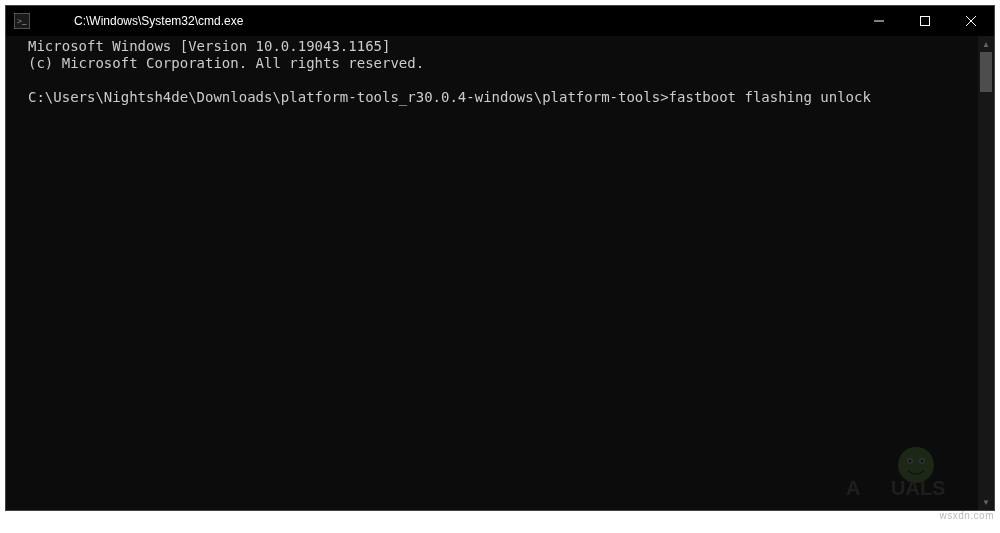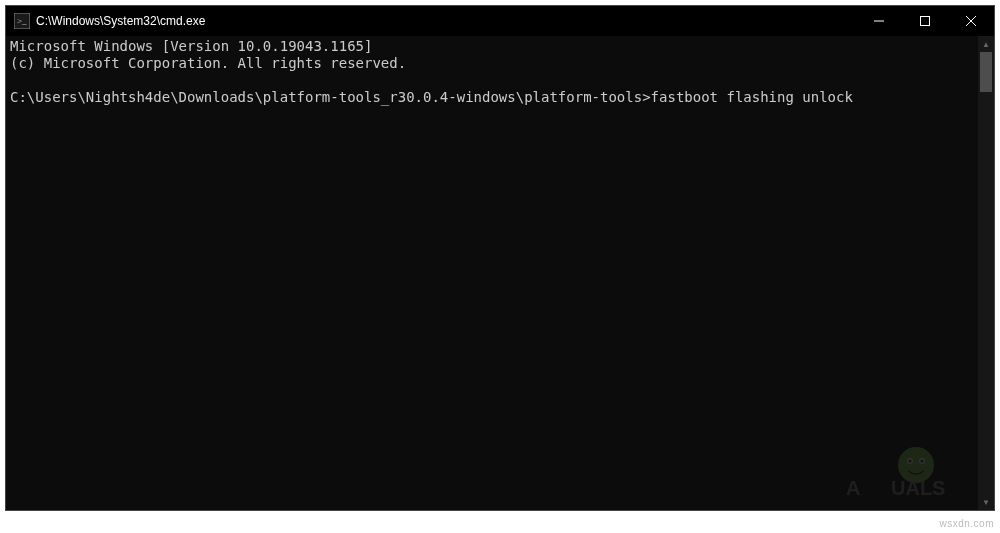--- a/index.html
+++ b/index.html
@@ -40,20 +40,21 @@
       height: 16px;
       margin-left: 8px;
       margin-right: 6px;
       display: inline-flex;
       align-items: center;
       justify-content: center;
     }
     .titlebar-title {
       flex: 0 0 auto;
       font-weight: 400;
+      margin-left: 38px;
     }
     .titlebar-spacer {
       flex: 1;
     }
     .titlebar-controls {
       display: flex;
       height: 100%;
     }
     .titlebar-btn {
       width: 46px;
@@ -72,21 +73,21 @@
       position: relative;
       display: flex;
     }
     .terminal {
       flex: 1;
       background: #0c0c0c;
       color: #cccccc;
       font-family: Consolas, "Lucida Console", monospace;
       font-size: 14px;
       line-height: 17px;
-      padding: 2px 4px;
+      padding: 2px 22px;
       white-space: pre;
       overflow: hidden;
     }
     .terminal .line {
       white-space: pre;
     }
     .scrollbar {
       width: 16px;
       background: #171717;
       position: relative;
@@ -108,21 +109,21 @@
       align-items: center;
       justify-content: center;
       color: #666;
       font-size: 8px;
     }
     .scrollbar-arrow.up { top: 0; }
     .scrollbar-arrow.down { bottom: 0; }
     .watermark {
       position: absolute;
       right: 6px;
-      bottom: 4px;
+      bottom: 12px;
       font-size: 10px;
       color: #bbbbbb;
       font-family: Arial, sans-serif;
       letter-spacing: 0.5px;
     }
     .brand-watermark {
       position: absolute;
       right: 44px;
       bottom: 24px;
       opacity: 0.15;

